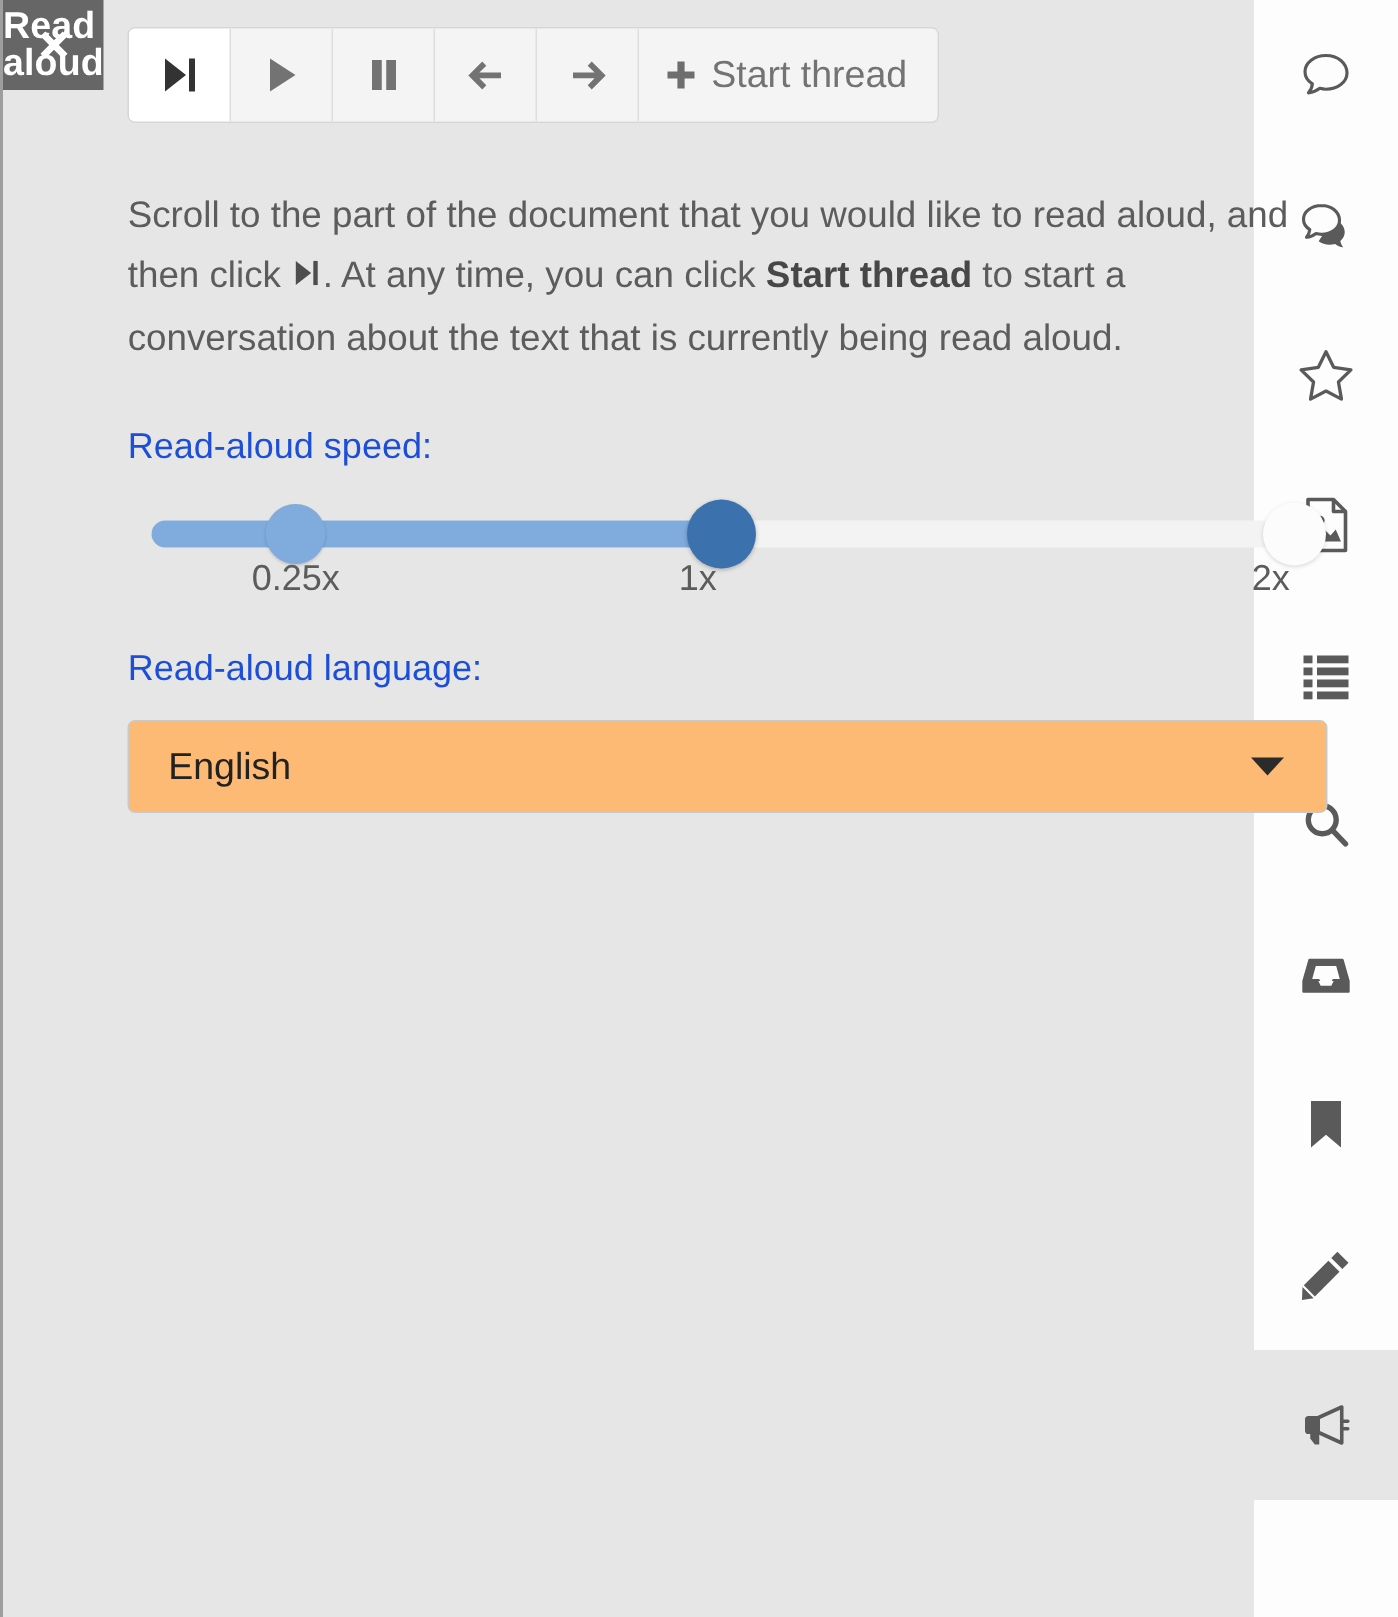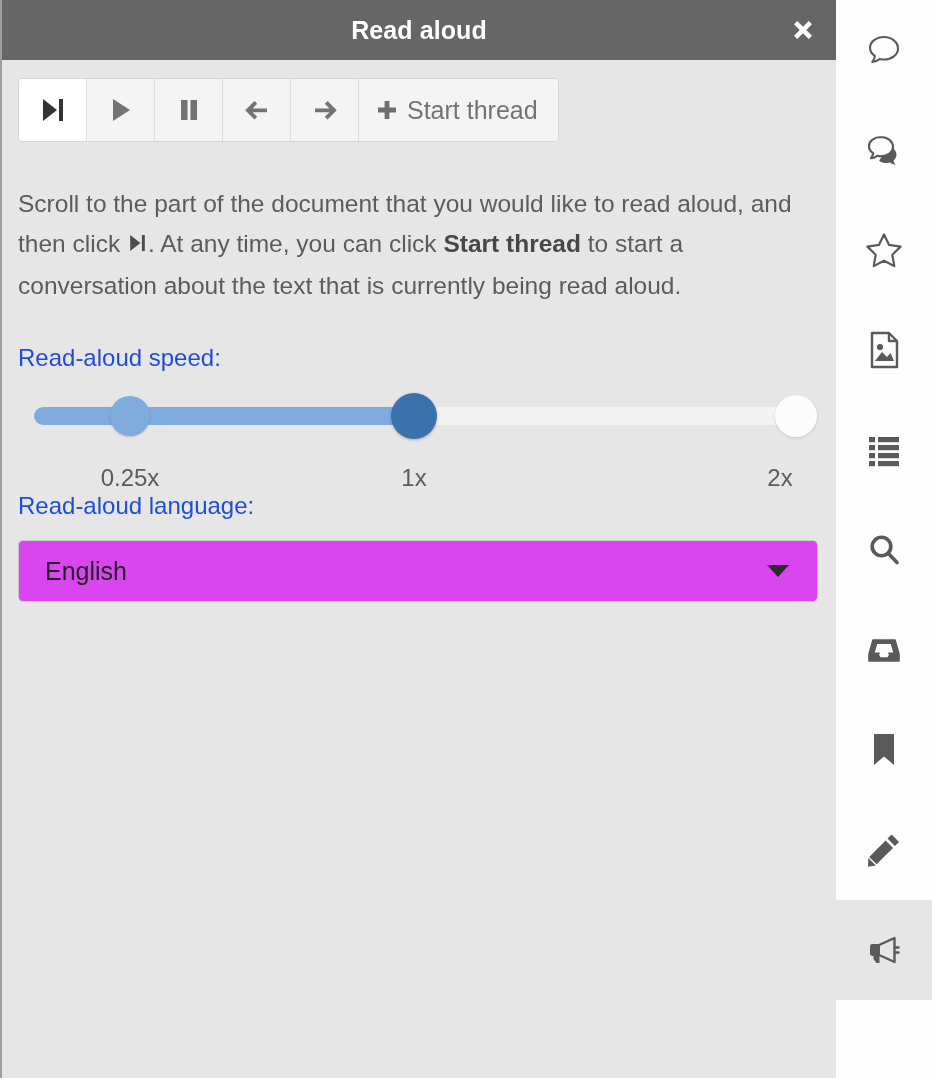--- a/index.html
+++ b/index.html
@@ -24,21 +24,21 @@
 
   
   .panel {
     position: relative;
     width: 836px;
     height: 1078px;
     background: #e6e6e6;
     box-sizing: border-box;
     border-left: 2px solid #9e9e9e;
     display: flex;
-    flex-direction: column;
+    flex-direction: row;
   }
 
   .panel-header {
     position: relative;
     height: 60px;
     min-height: 60px;
     background: #666666;
     display: flex;
     align-items: center;
     justify-content: center;
@@ -180,33 +180,32 @@
     top: 40px;
     height: 30px;
   }
   .tick {
     position: absolute;
     font-size: 24px;
     color: #5c5c5c;
     line-height: 1;
     transform: translateX(-50%);
     white-space: nowrap;
-    margin-top: 32px;
   }
   .tick-0 { left: 112px; }
-  .tick-1 { left: 396px; }
+  .tick-1 { left: 380px; }
   .tick-2 { left: 762px; }
 
   
   .select-box {
     position: relative;
     margin-top: 22px;
     height: 62px;
     width: 800px;
-    background: #d946ef;
+    background: #fdba74;
     border: 1px solid #c9c9c9;
     border-radius: 5px;
     box-sizing: border-box;
     display: flex;
     align-items: center;
     cursor: pointer;
   }
   .select-value {
     padding-left: 26px;
     font-size: 25px;

